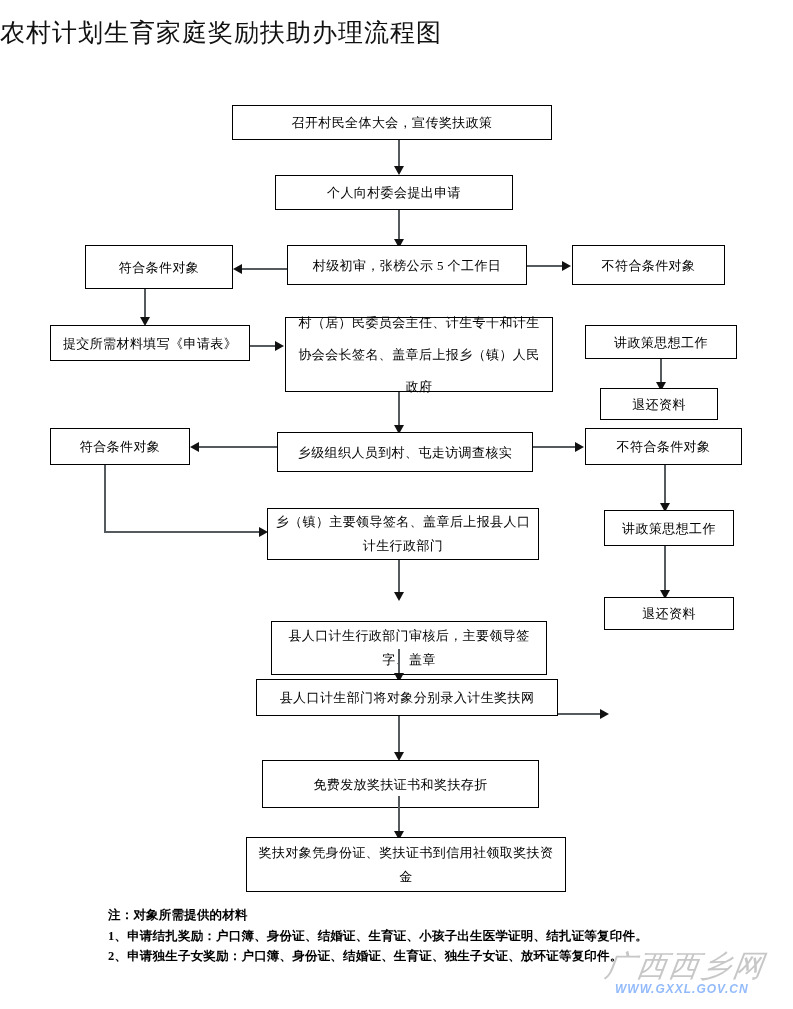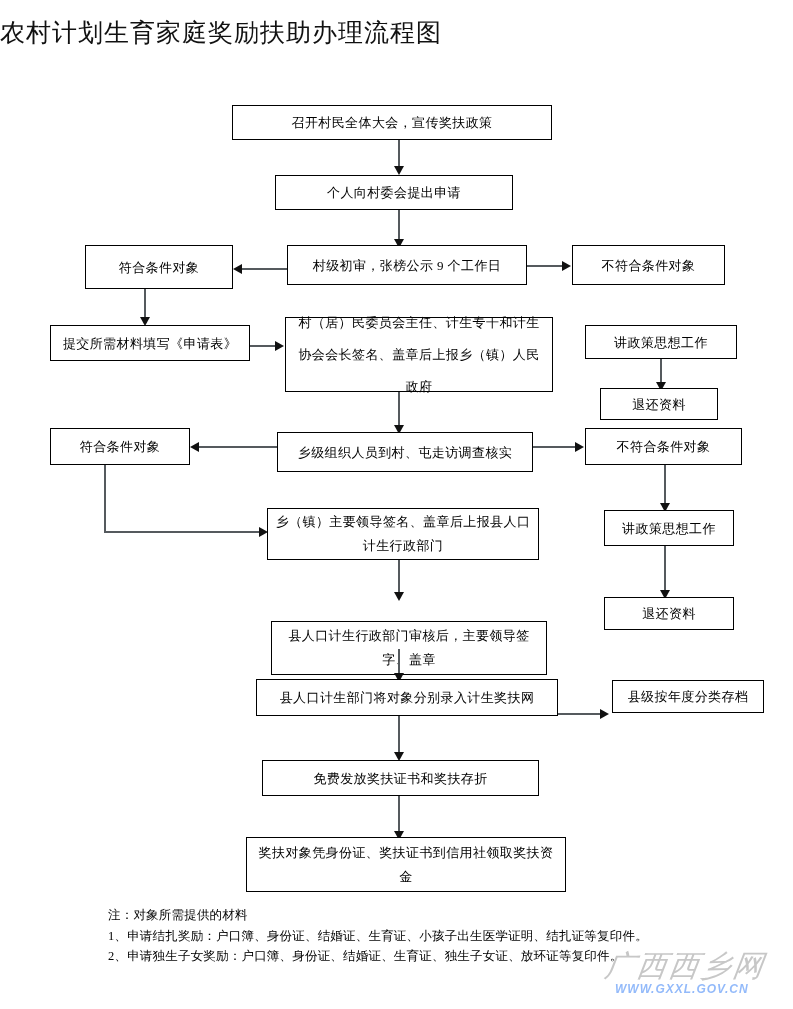--- a/index.html
+++ b/index.html
@@ -86,21 +86,21 @@
     position: absolute;
     left: 108px;
     top: 905px;
     width: 670px;
     font-size: 12.5px;
     line-height: 20.5px;
     font-family: "Liberation Serif", "DejaVu Serif", serif;
     color: #000;
     letter-spacing: 0.2px;
   }
-  #notes .note-line { white-space: nowrap; }
+  #notes .note-line { white-space: nowrap; font-weight: bold; }
 
   
   #watermark {
     position: absolute;
     left: 605px;
     top: 946px;
     width: 190px;
     height: 62px;
     pointer-events: none;
     opacity: 0.55;
@@ -145,21 +145,21 @@
   <div class="arrow down" style="left:393.5px; top:166px;"></div>
 
   <div class="node" style="left:275px; top:175px; width:238px; height:35px;justify-content:flex-end;">
     <span>个人向村委会提出申请</span>
   </div>
 
   <div class="vline" style="left:398px; top:210px; height:35px;"></div>
   <div class="arrow down" style="left:393.5px; top:239px;"></div>
 
   <div class="node" style="left:287px; top:245px; width:240px; height:40px;">
-    <span>村级初审，张榜公示 9 个工作日</span>
+    <span>村级初审，张榜公示 5 个工作日</span>
   </div>
 
   <div class="node" style="left:85px; top:245px; width:148px; height:44px;">
     <span>符合条件对象</span>
   </div>
 
   <div class="hline" style="left:242px; top:268px; width:45px;"></div>
   <div class="arrow left" style="left:233px; top:264px;"></div>
 
   <div class="node" style="left:572px; top:245px; width:153px; height:40px;">
@@ -245,28 +245,25 @@
   <div class="vline" style="left:398px; top:649px; height:30px;"></div>
   <div class="arrow down" style="left:393.5px; top:673px;"></div>
 
   <div class="node" style="left:256px; top:679px; width:302px; height:37px;">
     <span>县人口计生部门将对象分别录入计生奖扶网</span>
   </div>
 
   <div class="hline" style="left:558px; top:713px; width:46px;"></div>
   <div class="arrow right" style="left:600px; top:709px;"></div>
 
-  <div class="node" style="left:612px; top:680px; width:152px; height:33px;">
-    <span>县级按年度分类存档</span>
-  </div>
 
   <div class="vline" style="left:398px; top:716px; height:42px;"></div>
   <div class="arrow down" style="left:393.5px; top:752px;"></div>
 
-  <div class="node" style="left:262px; top:760px; width:277px; height:36px;">
+  <div class="node" style="left:262px; top:760px; width:277px; height:48px;">
     <span>免费发放奖扶证书和奖扶存折</span>
   </div>
 
   <div class="vline" style="left:398px; top:796px; height:41px;"></div>
   <div class="arrow down" style="left:393.5px; top:831px;"></div>
 
   <div class="node" style="left:246px; top:837px; width:320px; height:55px; line-height:24px;">
     <span>奖扶对象凭身份证、奖扶证书到信用社领取奖扶资金</span>
   </div>
 

